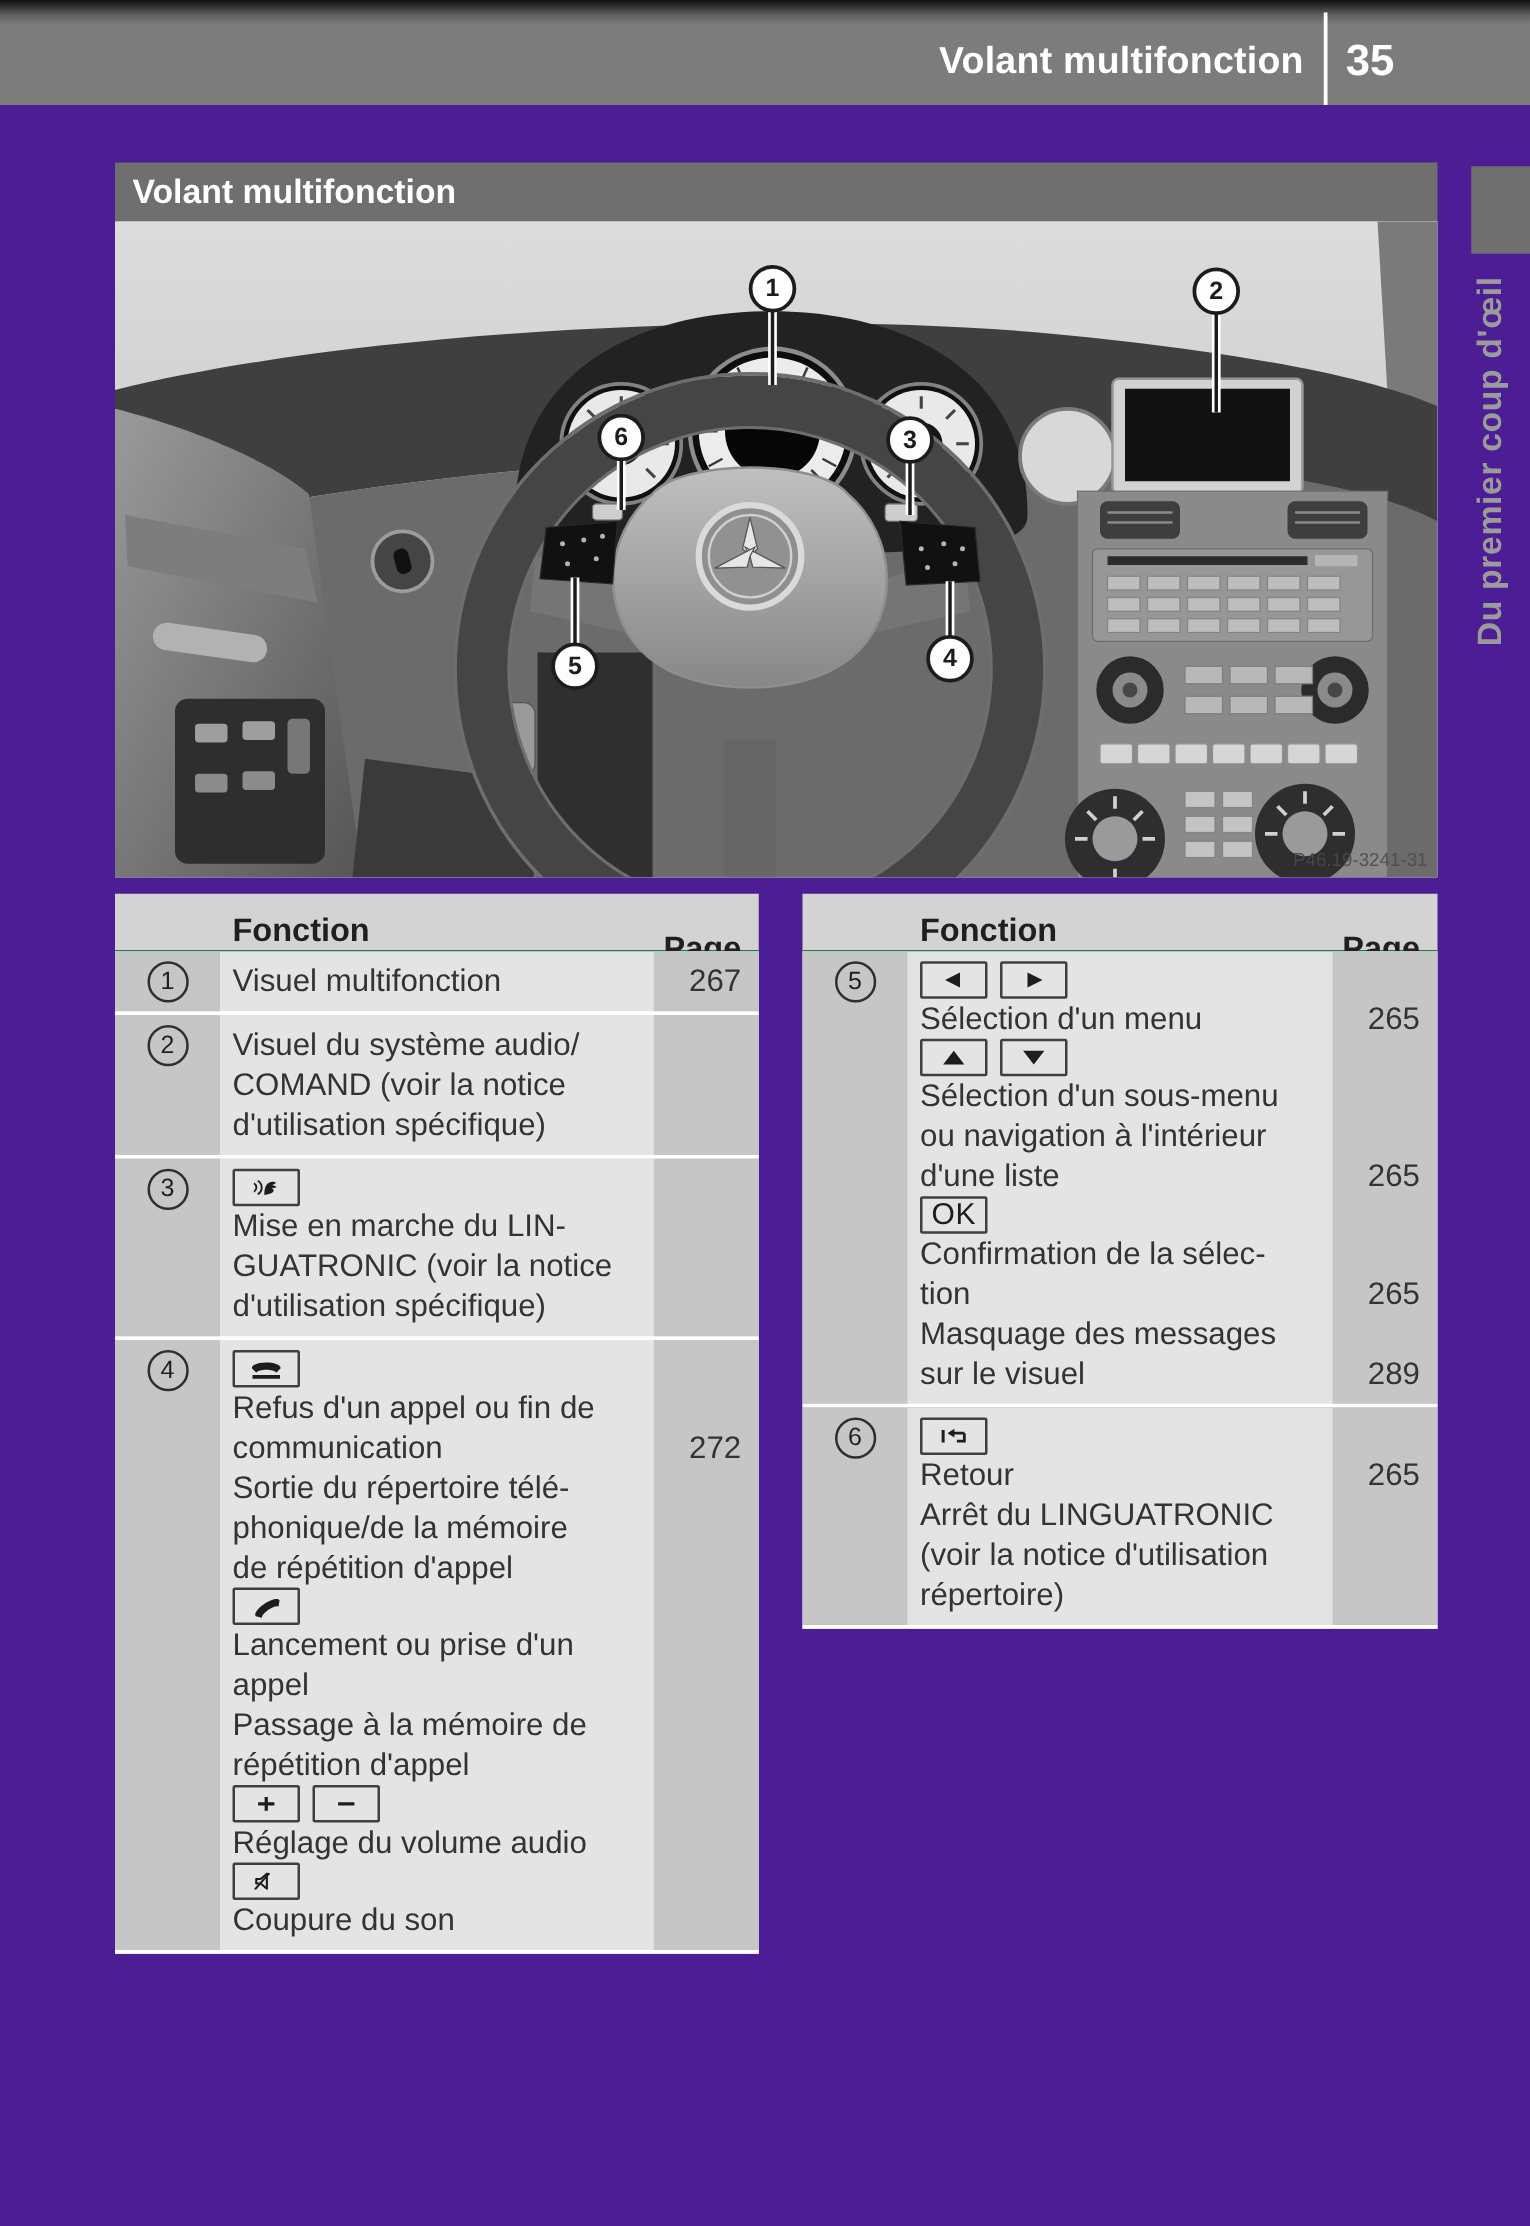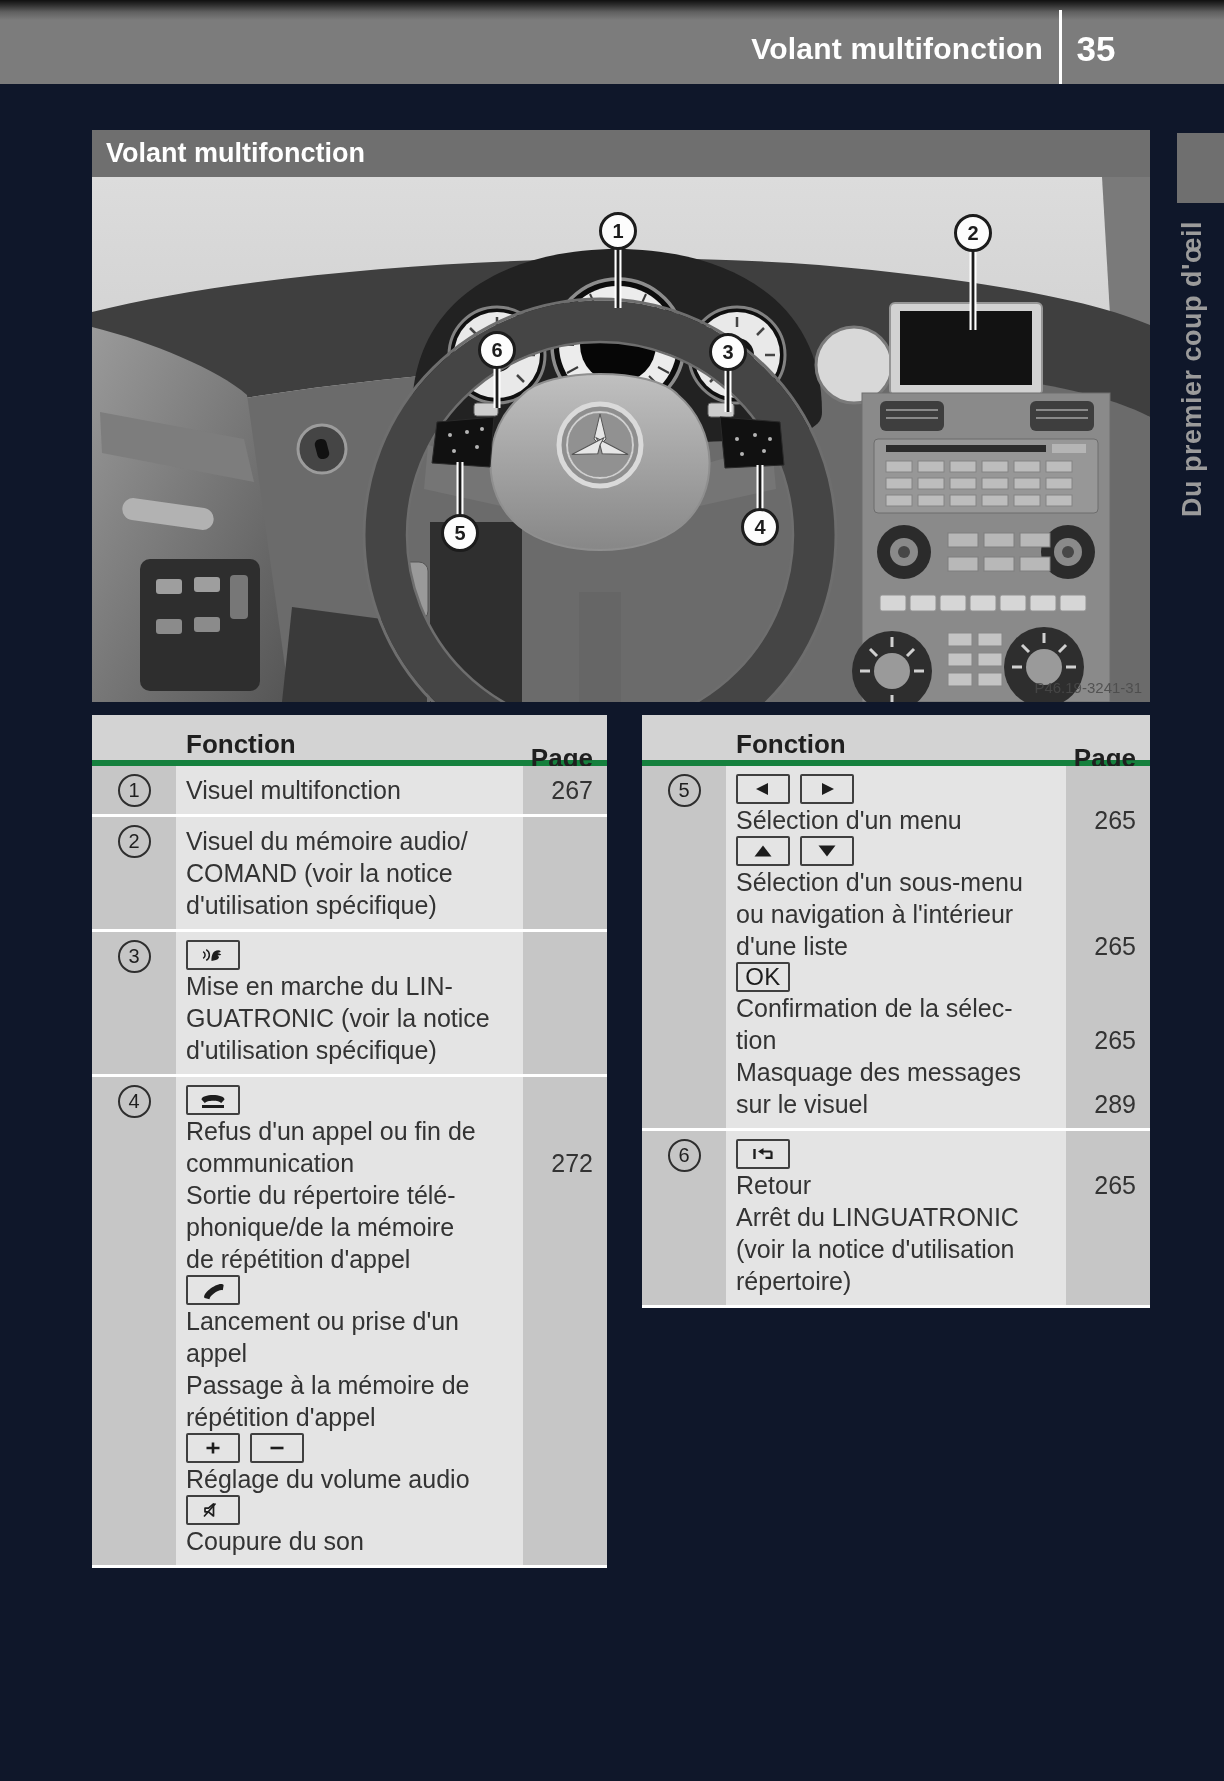--- a/index.html
+++ b/index.html
@@ -1,16 +1,16 @@
 <!DOCTYPE html>
 <html><head>
 <meta charset="utf-8">
 <style>
   html,body{margin:0;padding:0;background:#ffffff;}
-  #page{position:relative;width:1224px;height:1781px;background:#0f172a;overflow:hidden;
+  #page{position:relative;width:1224px;height:1781px;background:#4c1d95;overflow:hidden;
         font-family:"Liberation Sans",sans-serif;color:#333;}
   
   .topbar{position:absolute;left:0;top:0;width:1224px;height:84px;
     background:linear-gradient(180deg,#101010 0,#2e2e2e 5px,#606060 12px,#7c7c7c 20px,#7c7c7c 100%);}
   .topbar-title{position:absolute;right:181px;top:14px;height:70px;display:flex;align-items:center;
     color:#fff;font-size:30px;font-weight:bold;letter-spacing:.2px;}
   .topbar-divider{position:absolute;left:1059px;top:10px;width:3px;height:74px;background:#fff;}
   .topbar-page{position:absolute;left:1062px;top:14px;width:68px;height:70px;display:flex;
     align-items:center;justify-content:center;color:#fff;font-size:35px;font-weight:bold;}
   
@@ -21,21 +21,21 @@
   .sidebar-label{position:absolute;left:1032px;top:354px;width:320px;height:30px;
     transform:rotate(-90deg);text-align:center;font-size:27px;font-weight:bold;color:#9b9b9b;
     letter-spacing:.5px;white-space:nowrap;}
   
   .figure{position:absolute;left:92px;top:177px;width:1058px;height:525px;background:#c4c4c4;overflow:hidden;}
   .figure svg{display:block;}
   
   .ftable{position:absolute;top:715px;}
   #table-left{left:92px;width:515px;}
   #table-right{left:642px;width:508px;}
-  .fhead{height:45px;border-bottom:6px solid #15803d;background:#d3d3d3;display:grid;
+  .fhead{height:45px;border-bottom:1px solid #15803d;background:#d3d3d3;display:grid;
     grid-template-columns:84px 1fr 84px;align-items:center;}
   .fh-label{grid-column:2;padding-left:10px;font-size:26px;font-weight:bold;color:#1f1f1f;}
   .fh-page{grid-column:3;text-align:right;padding-right:14px;font-size:26px;font-weight:bold;color:#1f1f1f;margin-top:28px;}
   .frow{position:relative;background:#e4e4e4;border-bottom:3px solid #fff;}
   .frow::before{content:"";position:absolute;left:0;top:0;bottom:0;width:84px;background:#c6c6c6;}
   .frow::after{content:"";position:absolute;right:0;top:0;bottom:0;width:84px;background:#c6c6c6;}
   .rnum{position:absolute;left:0;top:8px;width:84px;display:flex;justify-content:center;z-index:1;}
   .cnum{width:33px;height:33px;border:2.5px solid #2e2e2e;border-radius:50%;display:flex;
     align-items:center;justify-content:center;font-size:20px;color:#1f1f1f;background:transparent;box-sizing:border-box;}
   .rbody{position:relative;z-index:1;margin:0 98px 0 94px;padding:8px 0;}
@@ -370,21 +370,21 @@
         </div>
         <div class="rbody">
           <div class="seg seg-text">Visuel multifonction<span class="pageno">267</span></div>
         </div>
       </div>
       <div class="frow">
         <div class="rnum">
           <span class="cnum">2</span>
         </div>
         <div class="rbody">
-          <div class="seg seg-text">Visuel du mémoire audio/
+          <div class="seg seg-text">Visuel du système audio/
 COMAND (voir la notice
 d'utilisation spécifique)</div>
         </div>
       </div>
       <div class="frow">
         <div class="rnum">
           <span class="cnum">3</span>
         </div>
         <div class="rbody">
           <div class="seg seg-icons">

